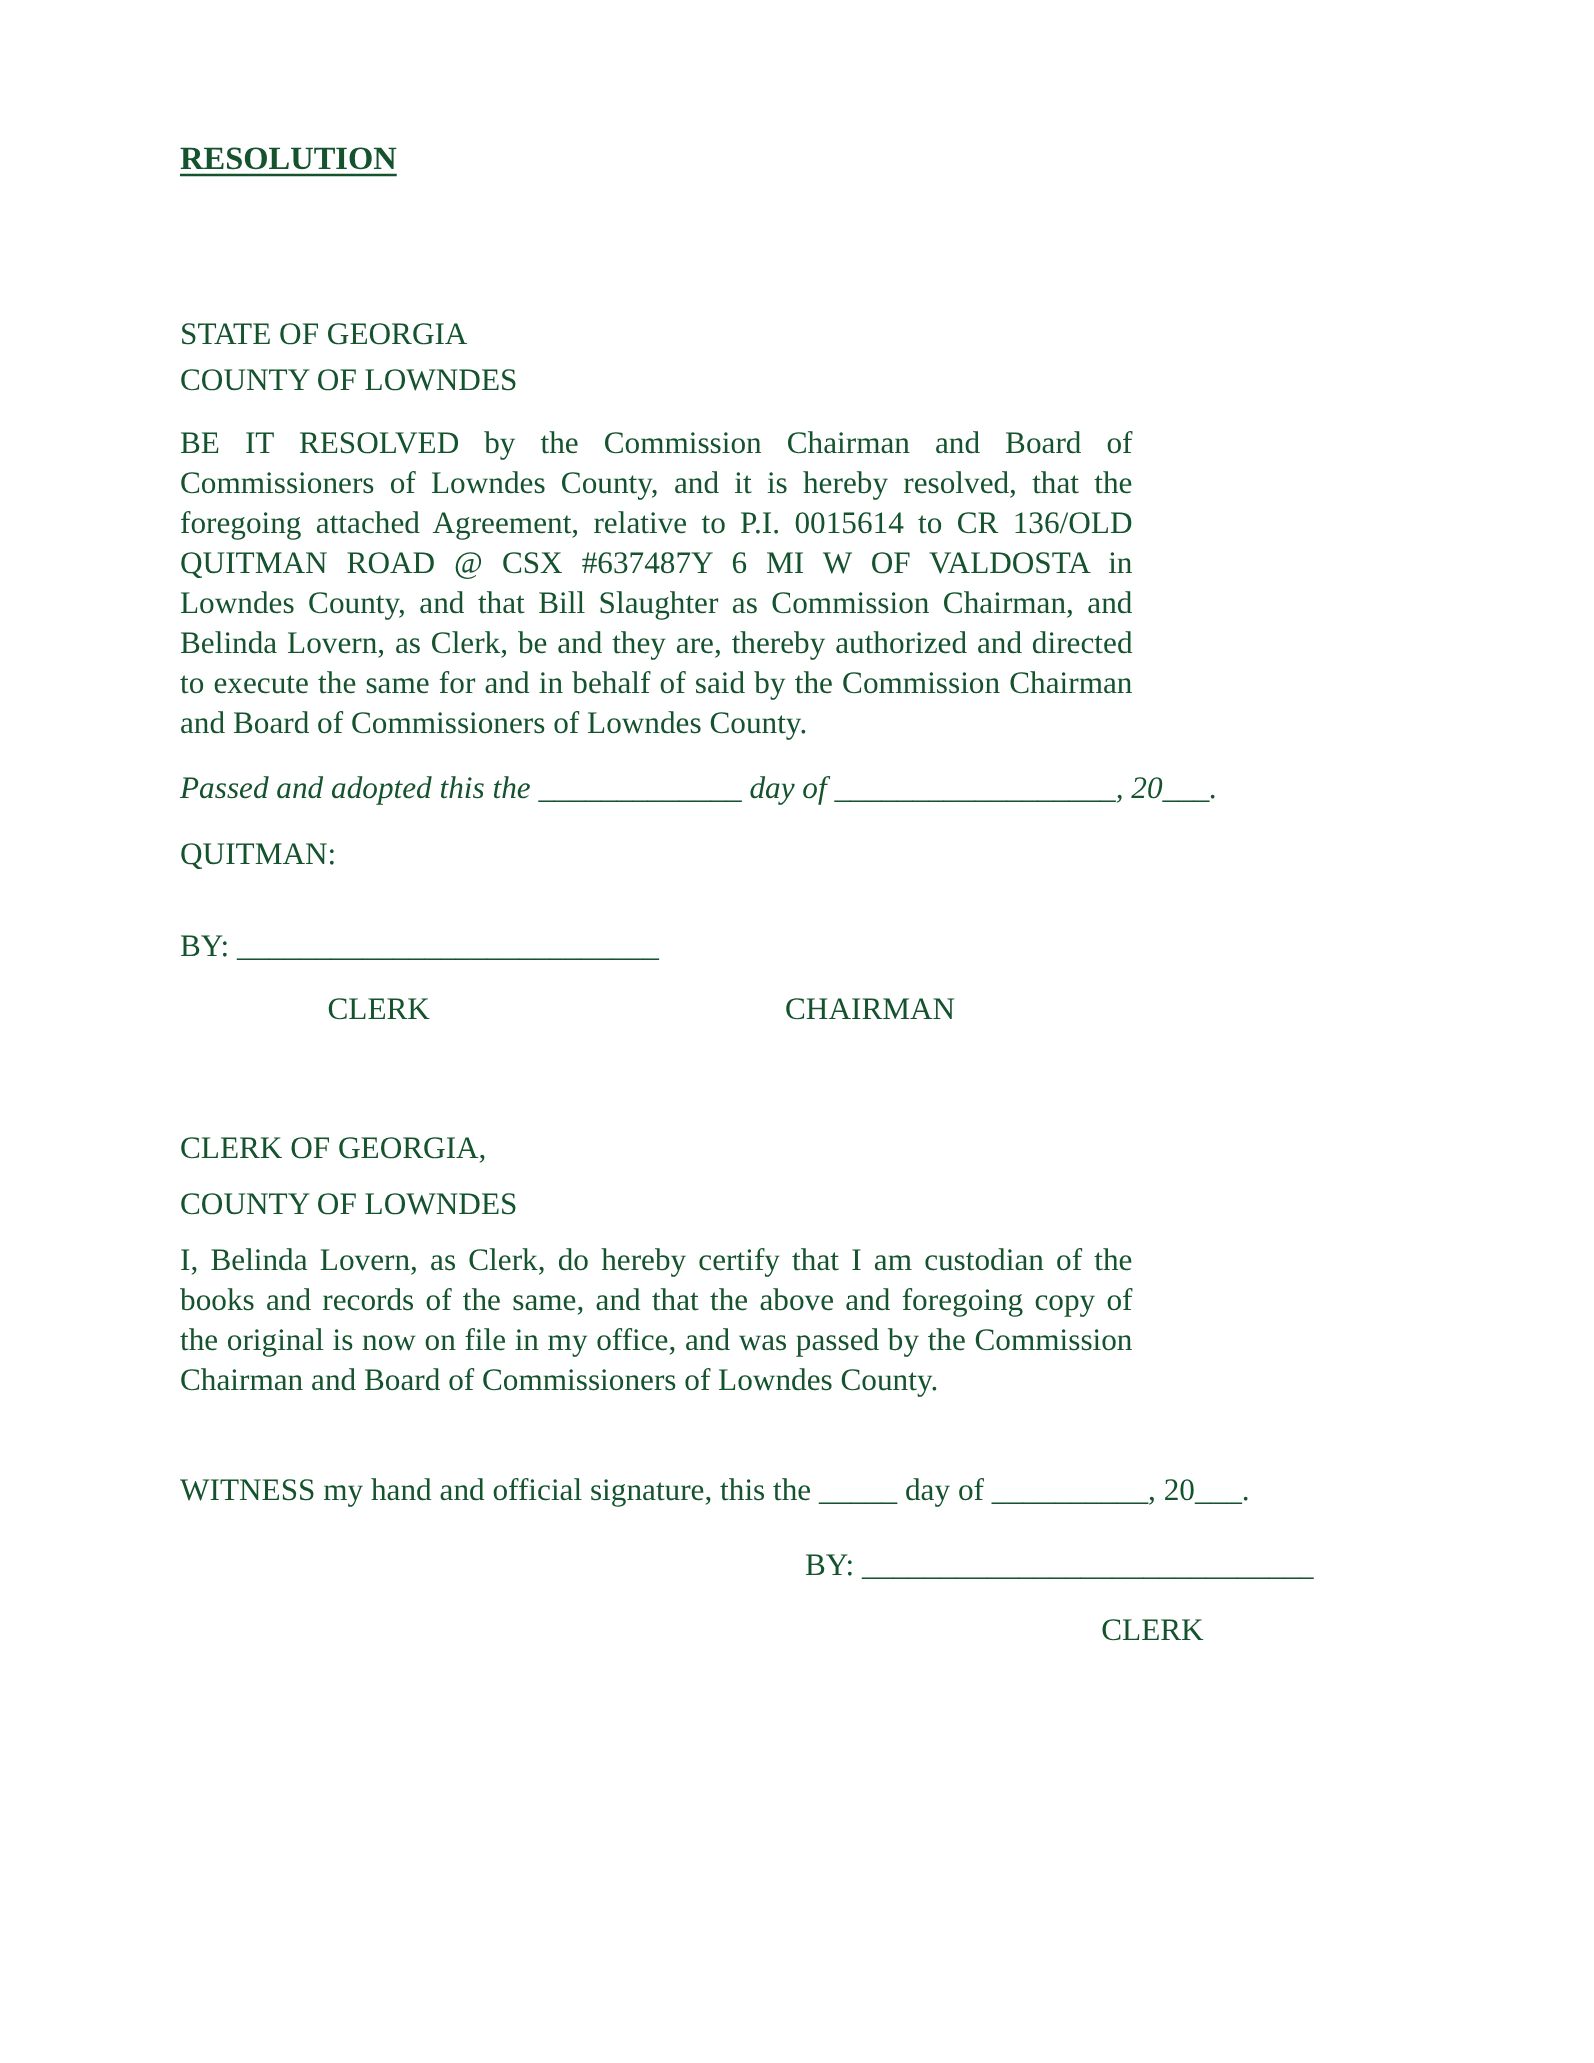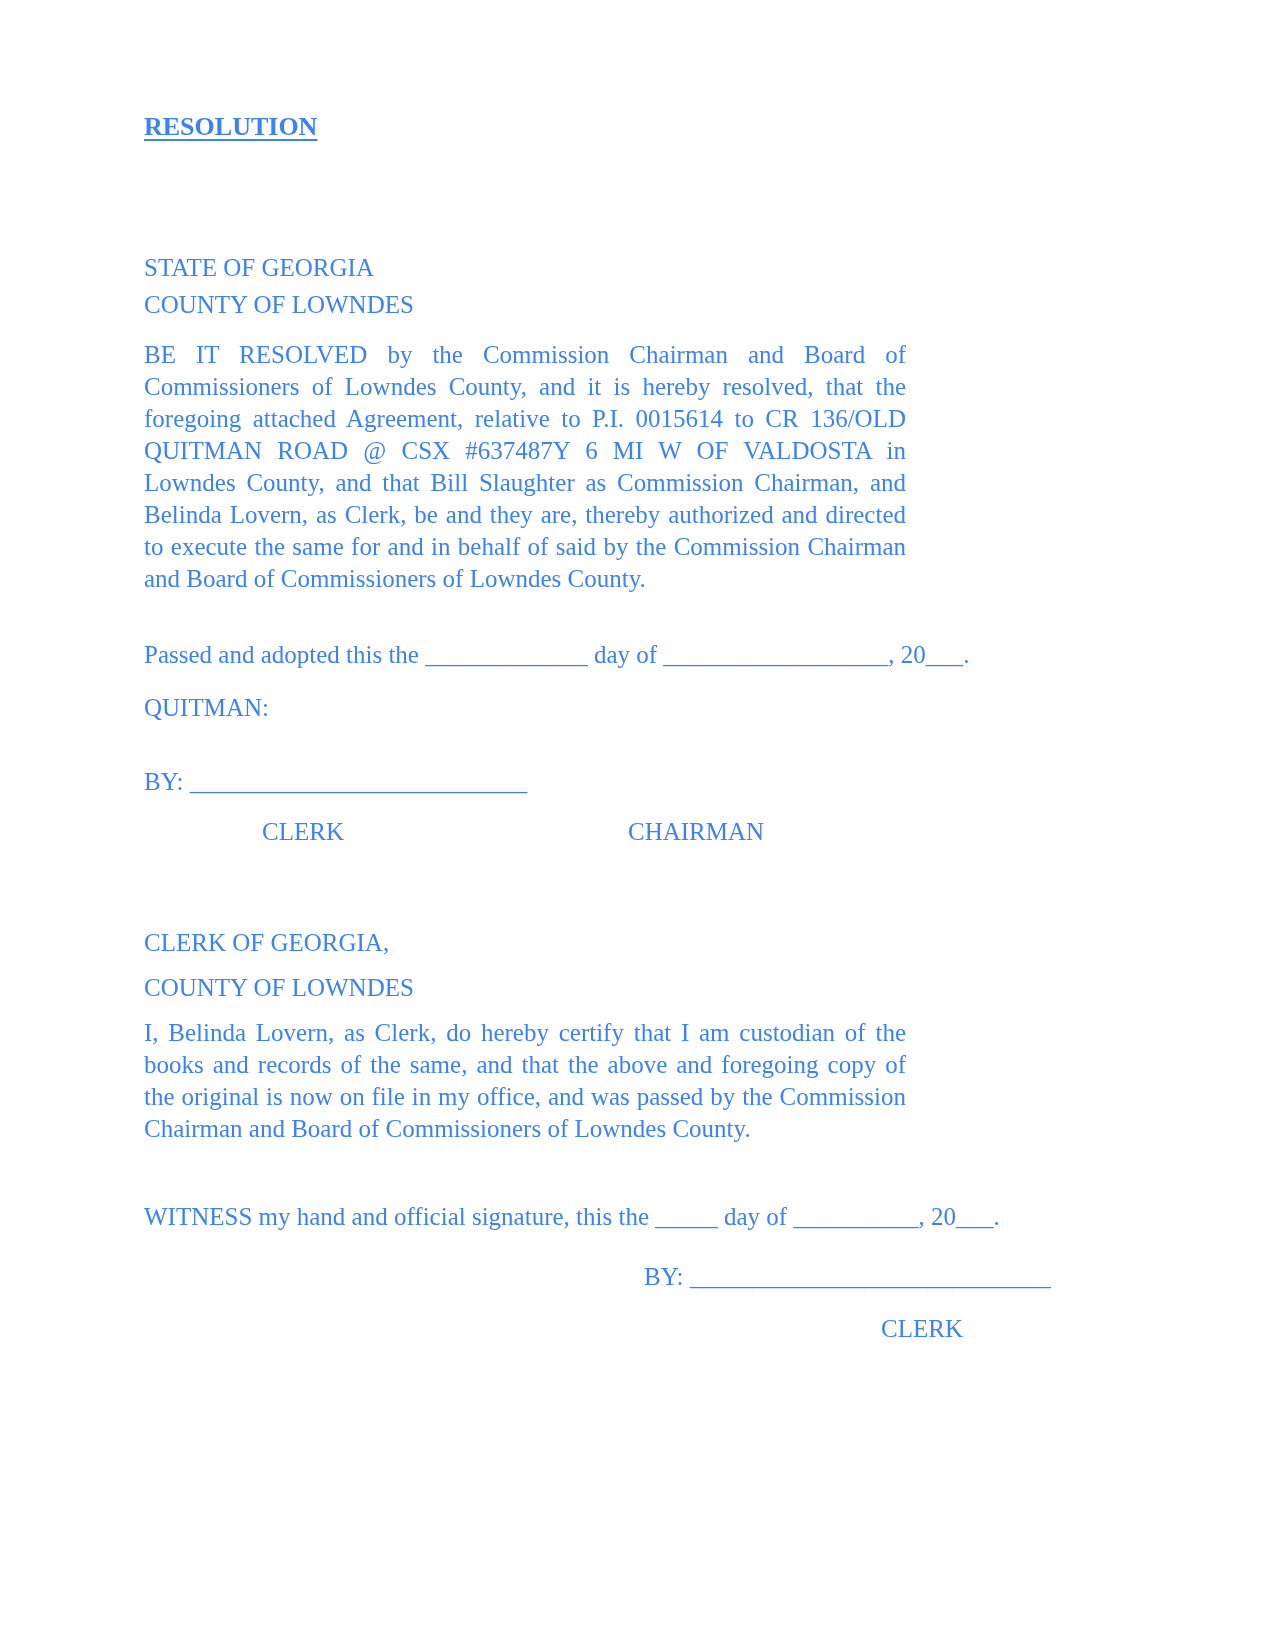--- a/index.html
+++ b/index.html
@@ -6,21 +6,21 @@
     margin: 0;
     padding: 0;
     background: #ffffff;
   }
   .page {
     position: relative;
     width: 1051px;
     height: 1650px;
     box-sizing: border-box;
     background: #ffffff;
-    color: #3b82f6;
+    color: #14532d;
     font-family: "Liberation Serif", "DejaVu Serif", serif;
     font-size: 25px;
     line-height: 32px;
     padding: 110px 145px 0 144px;
     overflow: hidden;
   }
   .doc-title {
     margin: 0;
     font-size: 26px;
     line-height: 33px;
@@ -28,21 +28,21 @@
     text-decoration: underline;
     text-decoration-thickness: 2px;
     text-underline-offset: 4px;
   }
   .heading-state { margin-top: 109px; }
   .heading-county { margin-top: 5px; }
   .body-paragraph {
     margin-top: 18px;
     text-align: justify;
   }
-  .adoption-line { margin-top: 44px; white-space: nowrap; }
+  .adoption-line { margin-top: 20px; white-space: nowrap; font-style: italic; }
   .attest-label { margin-top: 21px; }
 
   .sig-row {
     margin-top: 42px;
     display: flex;
   }
   .sig-col-left  { width: 457px; flex: 0 0 457px; }
   .sig-col-right { flex: 1; }
   .sig-line { white-space: nowrap; }
   .sig-label-row {

